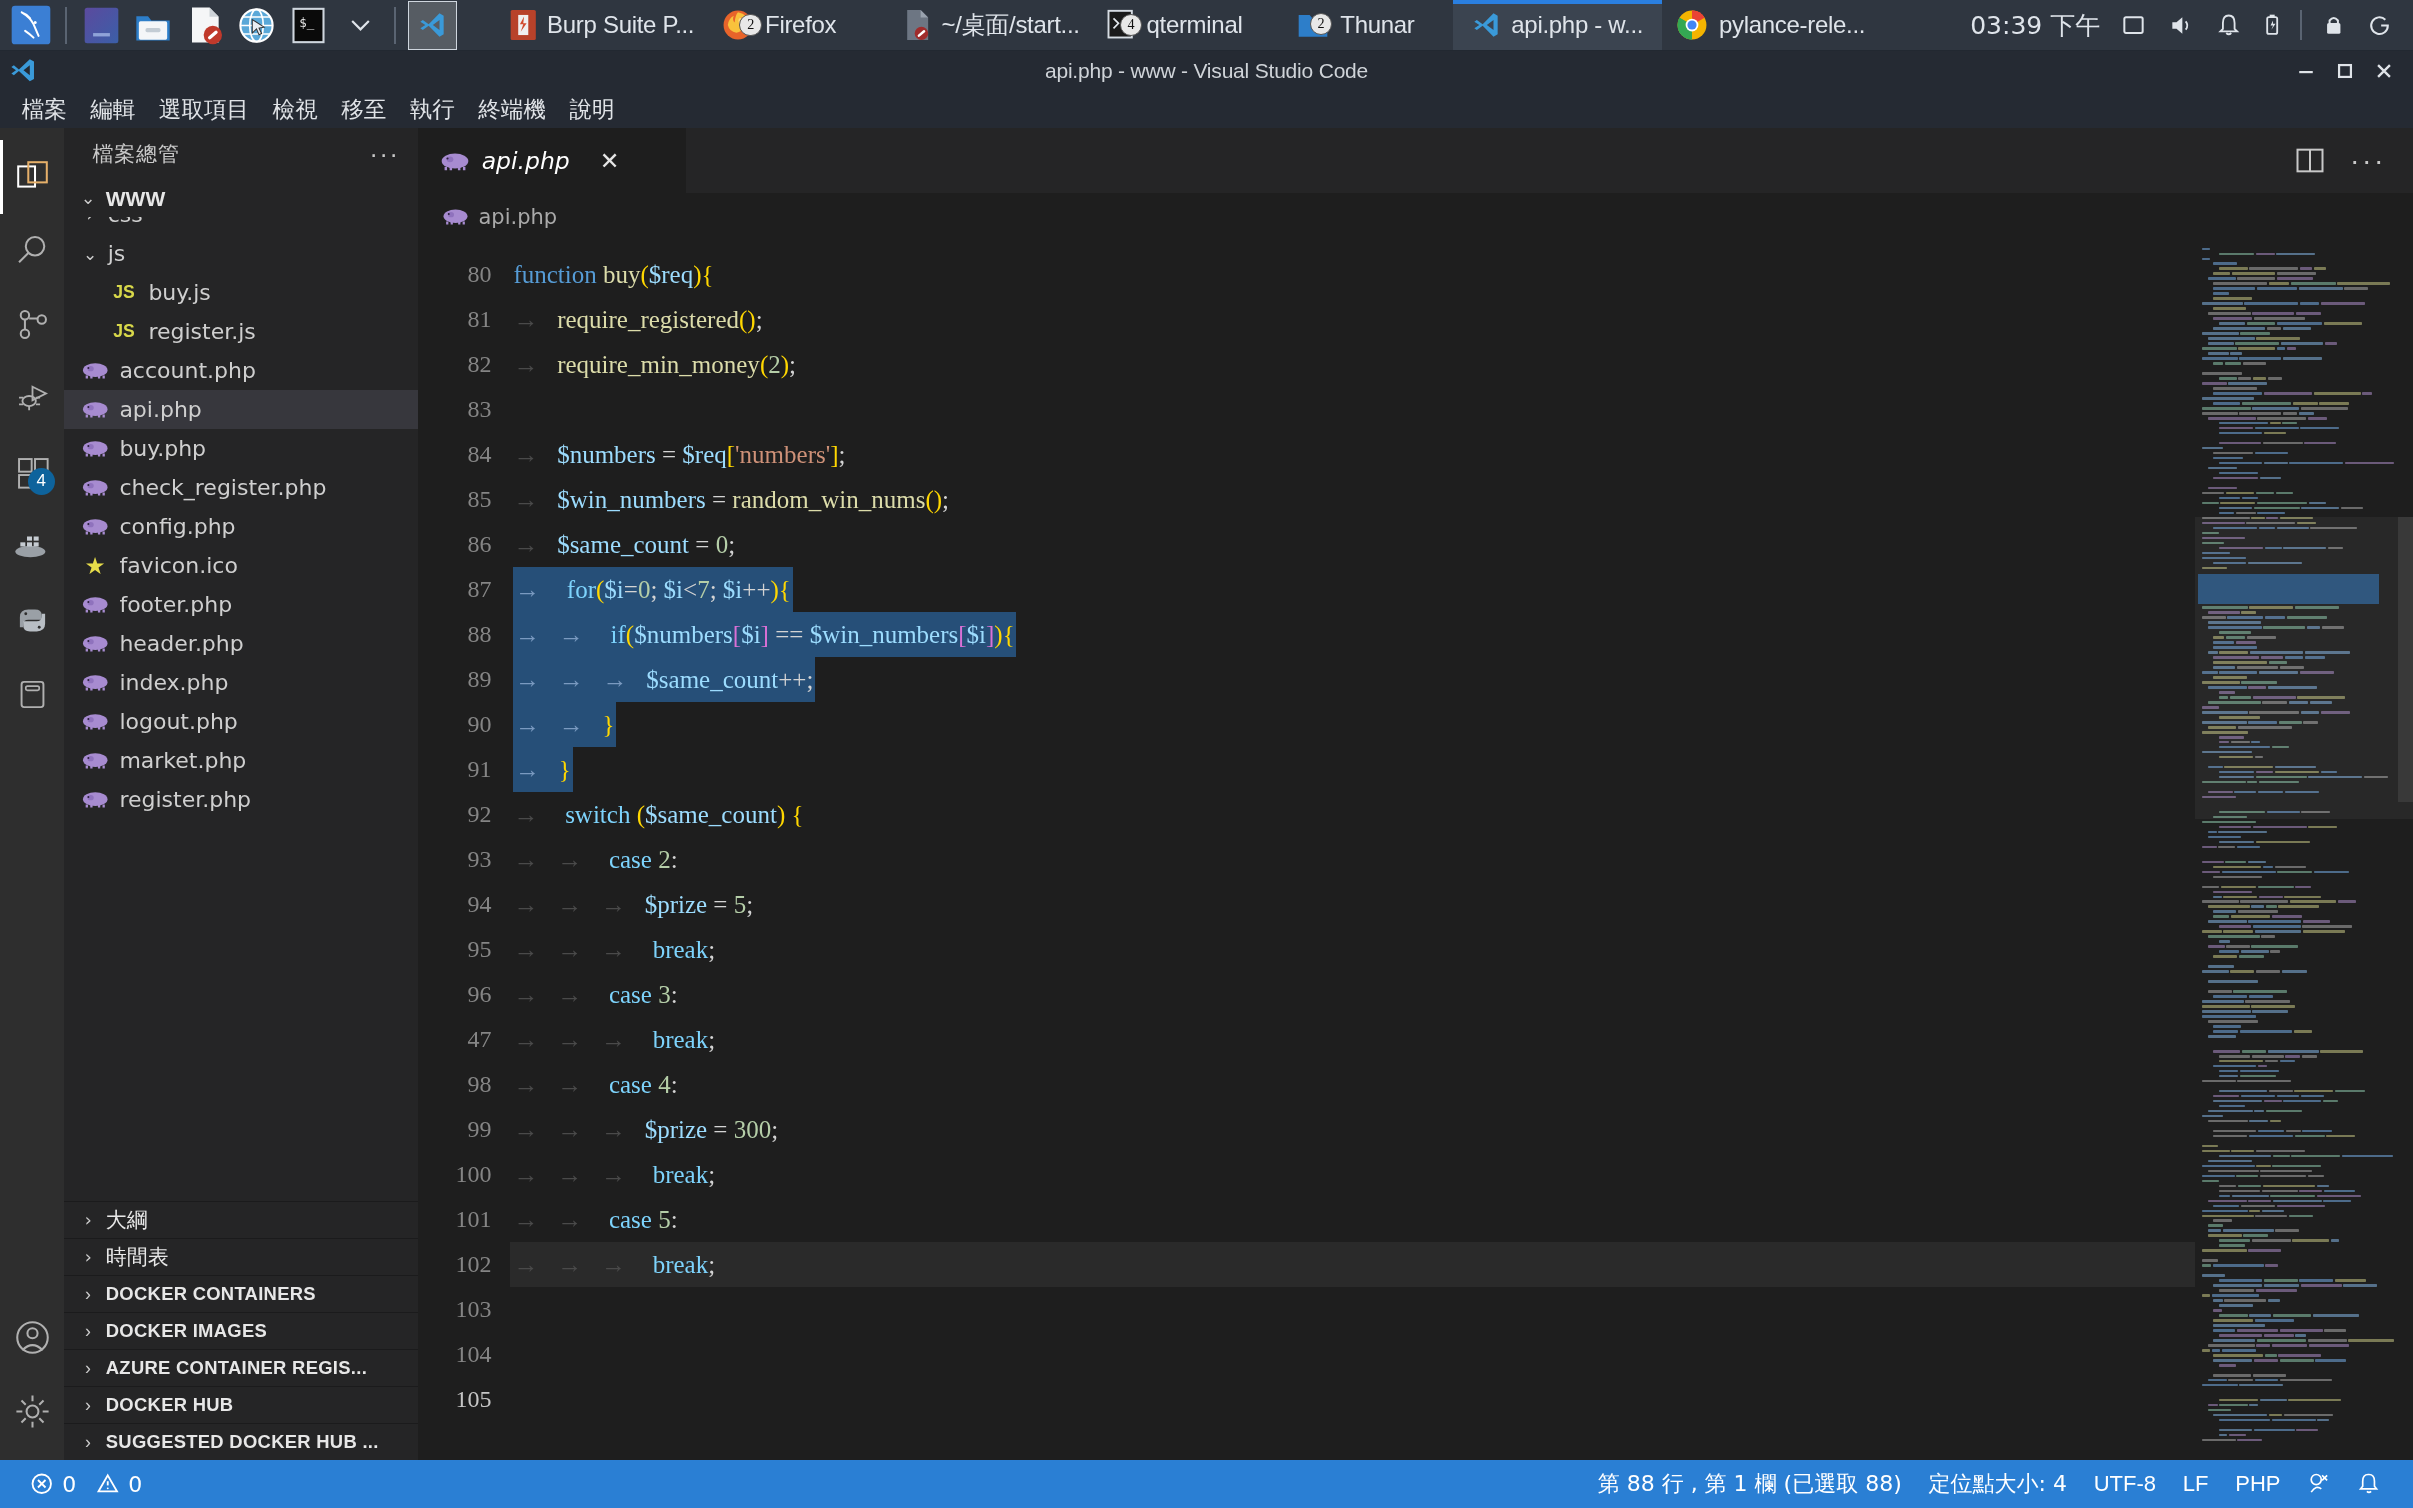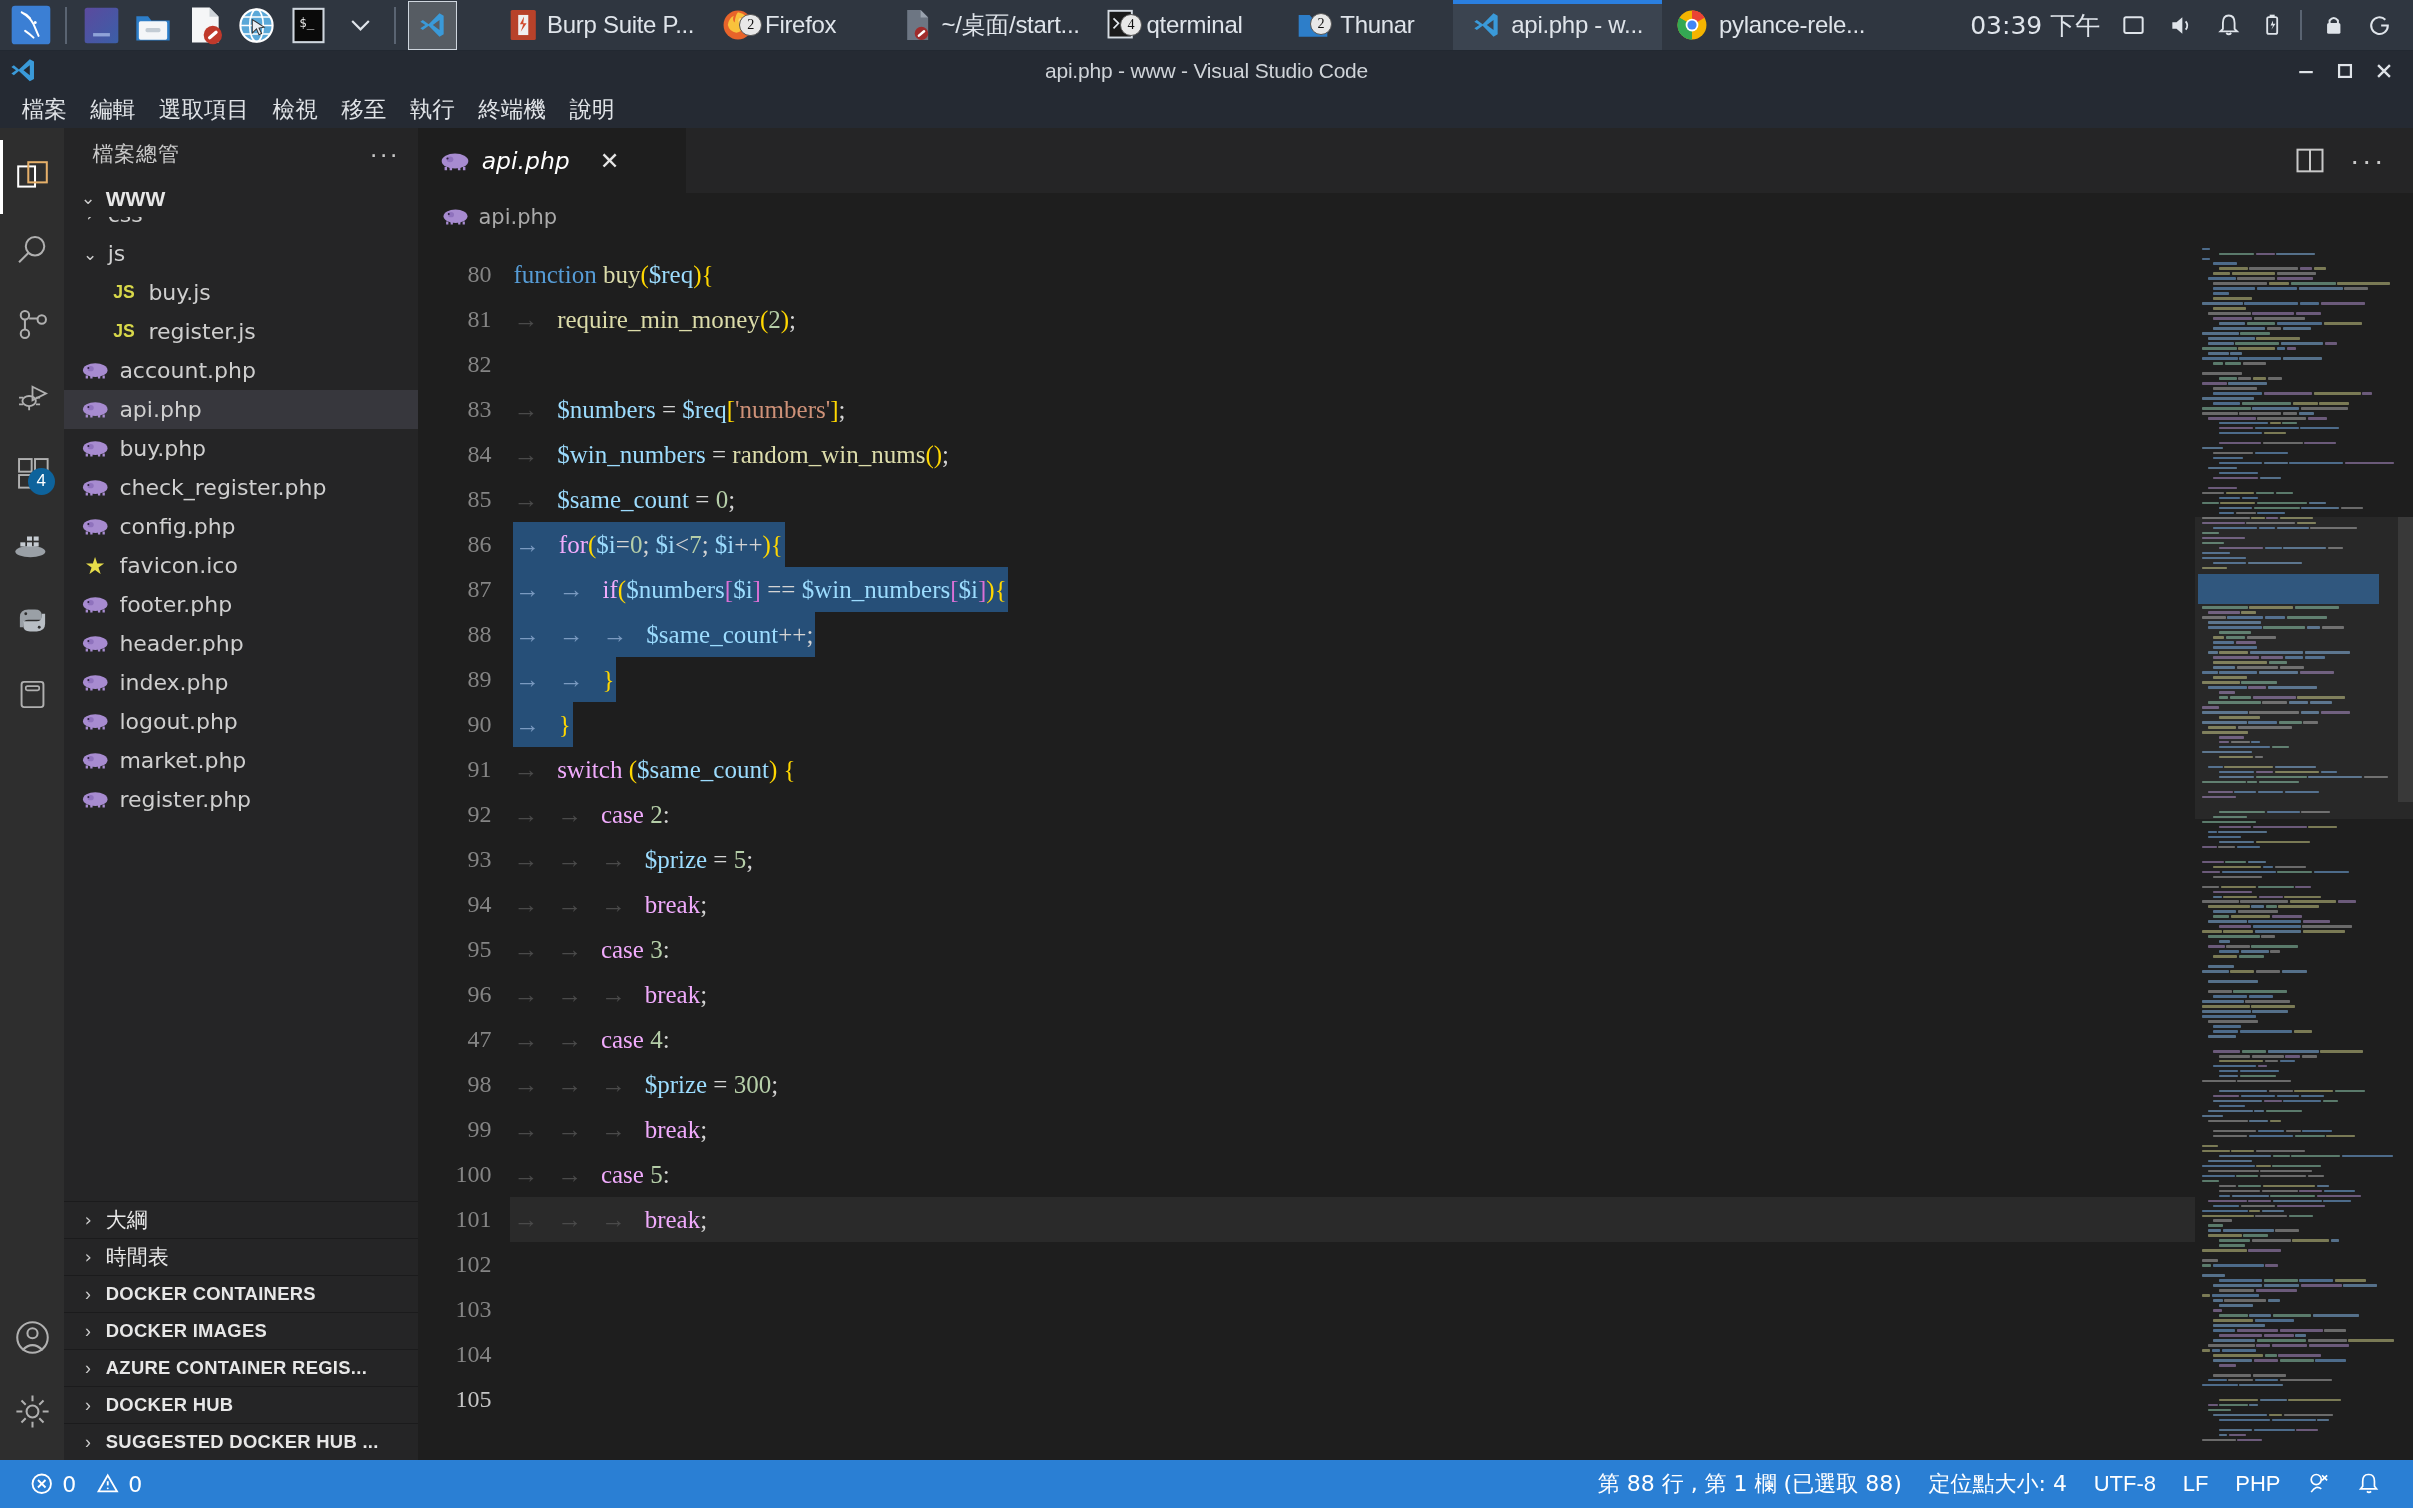--- a/index.html
+++ b/index.html
@@ -144,21 +144,21 @@
   .cline { height: 45px; line-height: 45px; white-space: pre; font-size: 25px;
            font-family: "Liberation Serif", "DejaVu Serif", serif; position: relative;
            padding-left: 3.4px; }
   .cline.curline { background: #2a2a2a; }
 
   .k-func   { color: #569cd6; }   
   .k-name   { color: #dcdcaa; }   
   .k-var    { color: #9cdcfe; }   
   .k-str    { color: #ce9178; }   
   .k-num    { color: #b5cea8; }   
-  .k-ctrl   { color: #f0abfc; }   
+  .k-ctrl   { color: #7dd3fc; margin-left: 8px; }   
   .k-punc   { color: #ffd700; }   
   .k-punc2  { color: #da70d6; }   
   .k-plain  { color: #d4d4d4; }
   .tabarrow { color: #4a4a4a; }
   .sel-line .tabarrow { color: #7a9ac0; }
 
   .hl { background: #264f78; }
 
   
   #minimap { width: 218px; flex-shrink: 0; background: #1e1e1e; position: relative;
@@ -757,20 +757,21 @@
             <div class="lnum">99</div>
             <div class="lnum">100</div>
             <div class="lnum">101</div>
             <div class="lnum">102</div>
             <div class="lnum">103</div>
             <div class="lnum">104</div>
             <div class="lnum current">105</div>
           </div>
         <div id="codearea">
             <div class="cline"><span class="k-func">function</span><span class="k-plain"> </span><span class="k-name">buy</span><span class="k-punc">(</span><span class="k-var">$req</span><span class="k-punc">)</span><span class="k-punc">{</span></div>
+            <div class="cline"><span class="tabarrow">→&nbsp;&nbsp;&nbsp;</span><span class="k-name">require_registered</span><span class="k-punc">(</span><span class="k-punc">)</span><span class="k-plain">;</span></div>
             <div class="cline"><span class="tabarrow">→&nbsp;&nbsp;&nbsp;</span><span class="k-name">require_min_money</span><span class="k-punc">(</span><span class="k-num">2</span><span class="k-punc">)</span><span class="k-plain">;</span></div>
             <div class="cline"></div>
             <div class="cline"><span class="tabarrow">→&nbsp;&nbsp;&nbsp;</span><span class="k-var">$numbers</span><span class="k-plain"> </span><span class="k-plain">=</span><span class="k-plain"> </span><span class="k-var">$req</span><span class="k-punc">[</span><span class="k-str">'numbers'</span><span class="k-punc">]</span><span class="k-plain">;</span></div>
             <div class="cline"><span class="tabarrow">→&nbsp;&nbsp;&nbsp;</span><span class="k-var">$win_numbers</span><span class="k-plain"> </span><span class="k-plain">=</span><span class="k-plain"> </span><span class="k-name">random_win_nums</span><span class="k-punc">(</span><span class="k-punc">)</span><span class="k-plain">;</span></div>
             <div class="cline"><span class="tabarrow">→&nbsp;&nbsp;&nbsp;</span><span class="k-var">$same_count</span><span class="k-plain"> </span><span class="k-plain">=</span><span class="k-plain"> </span><span class="k-num">0</span><span class="k-plain">;</span></div>
             <div class="cline sel-line"><span class="hl" style="display:inline-block;padding:0 1.7px;"><span class="tabarrow">→&nbsp;&nbsp;&nbsp;</span><span class="k-ctrl">for</span><span class="k-punc">(</span><span class="k-var">$i</span><span class="k-plain">=</span><span class="k-num">0</span><span class="k-plain">;</span><span class="k-plain"> </span><span class="k-var">$i</span><span class="k-plain">&lt;</span><span class="k-num">7</span><span class="k-plain">;</span><span class="k-plain"> </span><span class="k-var">$i</span><span class="k-plain">+</span><span class="k-plain">+</span><span class="k-punc">)</span><span class="k-punc">{</span></span></div>
             <div class="cline sel-line"><span class="hl" style="display:inline-block;padding:0 1.7px;"><span class="tabarrow">→&nbsp;&nbsp;&nbsp;</span><span class="tabarrow">→&nbsp;&nbsp;&nbsp;</span><span class="k-ctrl">if</span><span class="k-punc">(</span><span class="k-var">$numbers</span><span class="k-punc2">[</span><span class="k-var">$i</span><span class="k-punc2">]</span><span class="k-plain"> </span><span class="k-plain">=</span><span class="k-plain">=</span><span class="k-plain"> </span><span class="k-var">$win_numbers</span><span class="k-punc2">[</span><span class="k-var">$i</span><span class="k-punc2">]</span><span class="k-punc">)</span><span class="k-punc">{</span></span></div>
             <div class="cline sel-line"><span class="hl" style="display:inline-block;padding:0 1.7px;"><span class="tabarrow">→&nbsp;&nbsp;&nbsp;</span><span class="tabarrow">→&nbsp;&nbsp;&nbsp;</span><span class="tabarrow">→&nbsp;&nbsp;&nbsp;</span><span class="k-var">$same_count</span><span class="k-plain">+</span><span class="k-plain">+</span><span class="k-plain">;</span></span></div>
             <div class="cline sel-line"><span class="hl" style="display:inline-block;padding:0 1.7px;"><span class="tabarrow">→&nbsp;&nbsp;&nbsp;</span><span class="tabarrow">→&nbsp;&nbsp;&nbsp;</span><span class="k-punc">}</span></span></div>
             <div class="cline sel-line"><span class="hl" style="display:inline-block;padding:0 1.7px;"><span class="tabarrow">→&nbsp;&nbsp;&nbsp;</span><span class="k-punc">}</span></span></div>

